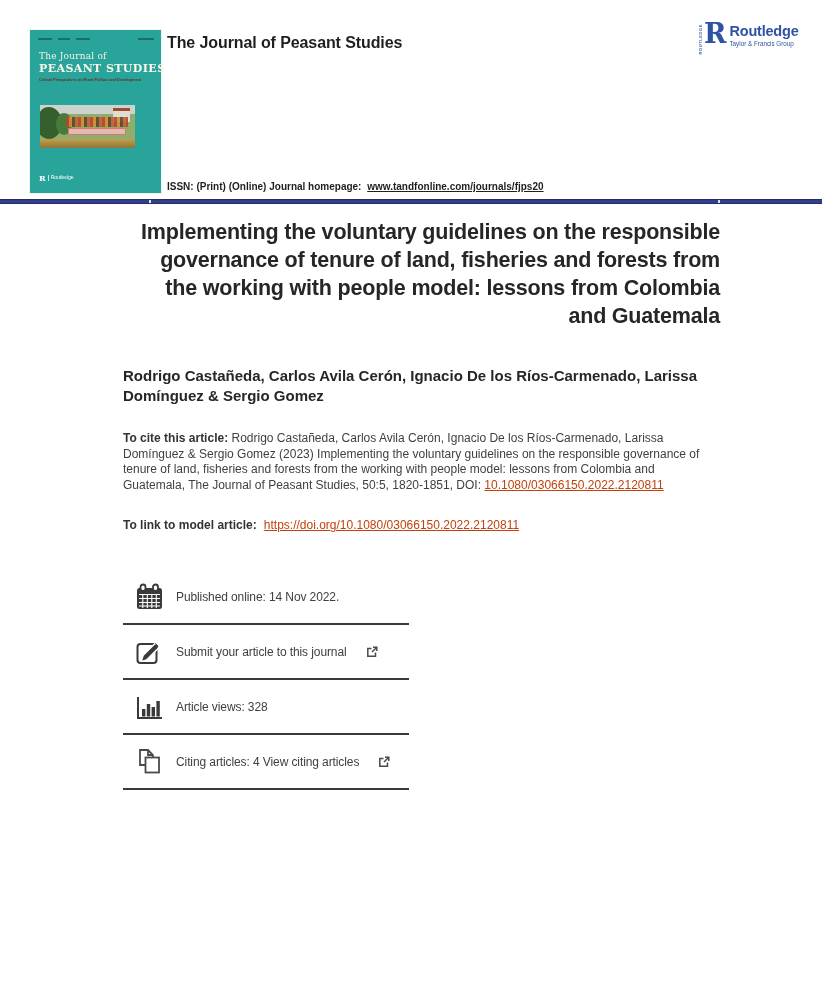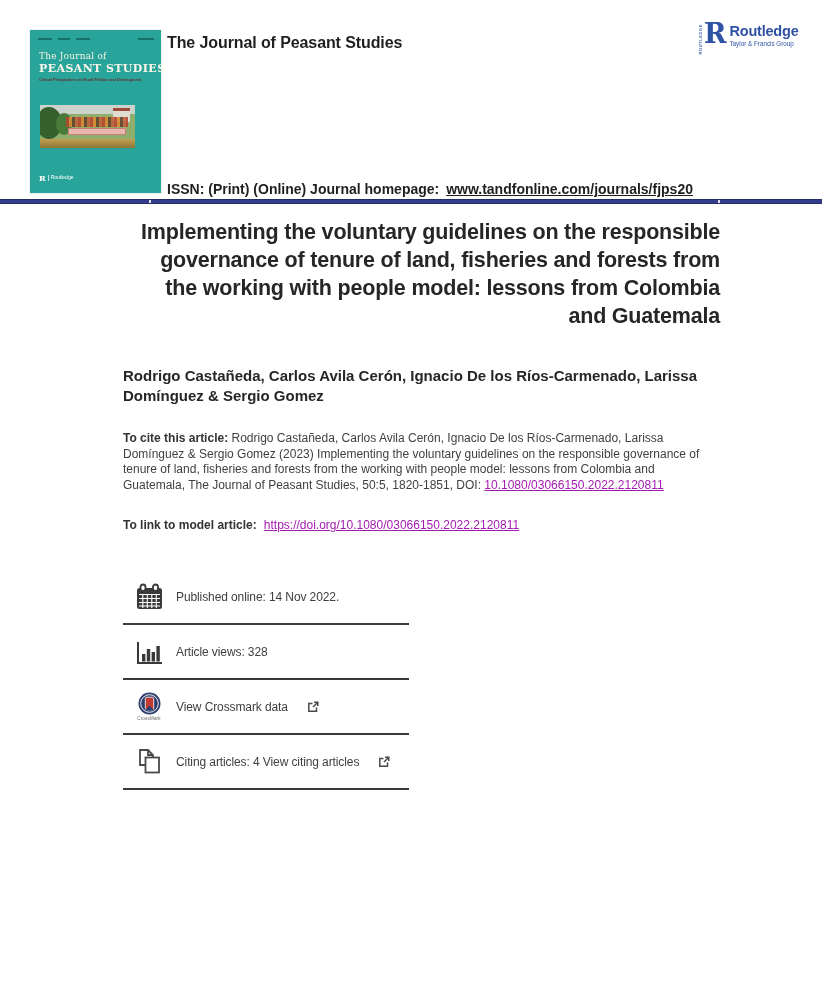--- a/index.html
+++ b/index.html
@@ -20,40 +20,40 @@
   .art-house{position:absolute;right:5px;top:3px;width:17px;height:11px;background:#e0ddd2;border-top:3px solid #9c4a38;}
   .art-crowd{position:absolute;left:26px;top:12px;width:62px;height:10px;background:repeating-linear-gradient(90deg,#b5452f 0 3px,#d78a33 3px 6px,#5f452c 6px 9px,#c2603a 9px 12px);opacity:.9;}
   .art-banner{position:absolute;left:28px;top:23px;width:58px;height:7px;background:#e8b7ae;box-shadow:inset 0 0 0 1px rgba(150,40,40,.4);}
   .art-ground{position:absolute;left:0;bottom:0;right:0;height:9px;background:linear-gradient(#c1a04e,#8d7439);}
   .cover-logo{position:absolute;left:9px;bottom:11px;display:flex;align-items:center;gap:2px;color:#ffffff;}
   .cover-logo .r{font-family:"DejaVu Serif",serif;font-size:8px;font-weight:bold;line-height:1;}
   .cover-logo .nm{font-size:5px;line-height:1.1;border-left:.5px solid rgba(255,255,255,.7);padding-left:2px;}
 
   
   .journal-title{position:absolute;left:167px;top:34px;font-size:16px;font-weight:bold;color:#1f1f1f;letter-spacing:-.1px;}
-  .issn-line{position:absolute;left:167px;top:181px;font-size:14px;font-weight:bold;color:#1f1f1f;white-space:nowrap;}
+  .issn-line{position:absolute;left:167px;top:181px;font-size:10px;font-weight:bold;color:#1f1f1f;white-space:nowrap;}
   .issn-line a{color:#1f1f1f;text-decoration:underline;margin-left:3px;}
 
   .tf-logo{position:absolute;left:699px;top:21px;display:flex;align-items:flex-start;color:#2f52a5;}
   .tf-vertical{writing-mode:vertical-rl;transform:rotate(180deg);font-size:4px;font-weight:bold;letter-spacing:.6px;line-height:1;margin-top:3px;}
   .tf-r{font-family:"DejaVu Serif",serif;font-weight:bold;font-size:27px;line-height:.95;margin:0 3px 0 1px;}
   .tf-names{display:flex;flex-direction:column;margin-top:3px;}
   .tf-name{font-size:14.5px;font-weight:bold;line-height:1.05;letter-spacing:-.2px;}
   .tf-tagline{font-size:6.3px;margin-top:1px;}
 
   .navy-bar{position:absolute;left:0;top:199px;width:822px;height:4.5px;background:#333d8b;border-top:1px solid #252c66;border-bottom:1px solid #252c66;box-sizing:border-box;}
   .bar-gap{position:absolute;top:0;width:2px;height:100%;background:#ffffff;opacity:.85;}
   .gap1{left:149px}.gap2{left:718px}
 
   
   .article-title{position:absolute;left:123px;top:219px;width:597px;font-size:21.5px;line-height:1.3;font-weight:bold;color:#262626;letter-spacing:-.2px;}
   .authors{position:absolute;left:123px;top:366px;width:585px;font-size:15px;line-height:1.32;font-weight:bold;color:#262626;}
   .cite{position:absolute;left:123px;top:431px;width:582px;font-size:12px;line-height:1.3;color:#3f3f3f;}
   .cite .lbl{font-weight:bold;color:#333;}
-  .cite a,.linkline a{color:#a21caf;text-decoration:underline;}
+  .cite a,.linkline a{color:#c2410c;text-decoration:underline;}
   .linkline{position:absolute;left:123px;top:518px;font-size:12px;color:#3f3f3f;}
   .linkline .lbl{font-weight:bold;color:#333;margin-right:7px;}
 
   
   .actions{position:absolute;left:123px;top:570px;width:286px;}
   .action-row{display:flex;align-items:center;height:55px;border-bottom:2px solid #3a3a3a;padding-left:12px;box-sizing:border-box;gap:13px;}
   .action-icon{width:28px;display:flex;flex-direction:column;align-items:center;flex:0 0 28px;}
   .action-text{font-size:12px;color:#404040;letter-spacing:-.1px;}
   .ext{margin-left:6px;position:relative;top:1px;}
   .cm-caption{font-size:4.5px;color:#666;margin-top:1px;letter-spacing:.2px;}
@@ -127,55 +127,54 @@
         <rect x="1" y="5" width="25" height="21" rx="2.5" fill="#3a3a3a"></rect>
         <rect x="4.5" y="1.5" width="5" height="6.5" rx="2.5" fill="#ffffff" stroke="#3a3a3a" stroke-width="1.8"></rect>
         <rect x="17" y="1.5" width="5" height="6.5" rx="2.5" fill="#ffffff" stroke="#3a3a3a" stroke-width="1.8"></rect>
         <path d="M3 11.5 H24 M3 15.5 H24 M3 19.5 H24 M3 23 H24" stroke="#ffffff" stroke-width="1.1"></path>
         <path d="M6.8 11 V25 M11.3 11 V25 M15.8 11 V25 M20.3 11 V25" stroke="#ffffff" stroke-width="1.1"></path>
       </svg>
     </span>
     <span class="action-text">Published online: 14 Nov 2022.</span>
   </div>
 
+  <div class="action-row">
+    <span class="action-icon">
+      <svg width="26" height="26" viewBox="0 0 26 26">
+        <rect x="1.5" y="5" width="19" height="19" rx="3" fill="none" stroke="#3a3a3a" stroke-width="2"></rect>
+        <path d="M8 19.5 L21 6.5" stroke="#ffffff" stroke-width="7"></path>
+        <path d="M9.5 18 L20 7.5" stroke="#3a3a3a" stroke-width="4.2" stroke-linecap="round"></path>
+        <path d="M6.2 21.6 L9.8 20.4 L7.4 18 Z" fill="#3a3a3a"></path>
+      </svg>
+    </span>
+    <span class="action-text">Submit your article to this journal</span>
+    <span class="ext">
+      <svg width="12" height="12" viewBox="0 0 12 12" fill="none" stroke="#4a4a4a" stroke-width="1.5">
+        <path d="M5.5 2.5 H1.8 V10.2 H9.5 V6.5"></path>
+        <path d="M7 1.2 H10.8 V5"></path>
+        <path d="M10.8 1.2 L6 6"></path>
+      </svg>
+    </span>
+  </div>
 
   <div class="action-row">
     <span class="action-icon">
       <svg width="27" height="26" viewBox="0 0 27 26">
         <path d="M2 3 V24" stroke="#3a3a3a" stroke-width="2"></path>
         <path d="M1 24 H26" stroke="#3a3a3a" stroke-width="2"></path>
         <rect x="6" y="15" width="3.4" height="7.5" fill="#3a3a3a"></rect>
         <rect x="10.8" y="10" width="3.4" height="12.5" fill="#3a3a3a"></rect>
         <rect x="15.6" y="13" width="3.4" height="9.5" fill="#3a3a3a"></rect>
         <rect x="20.4" y="7" width="3.4" height="15.5" fill="#3a3a3a"></rect>
       </svg>
     </span>
     <span class="action-text">Article views: 328</span>
   </div>
 
 
-  <div class="action-row">
-    <span class="action-icon">
-      <svg width="23" height="23" viewBox="0 0 23 23">
-        <circle cx="11.5" cy="11.5" r="11" fill="#2e3f6e"></circle>
-        <circle cx="11.5" cy="11.5" r="8.8" fill="none" stroke="#ffffff" stroke-width="0.9"></circle>
-        <rect x="7.3" y="5.2" width="8.4" height="12.6" rx="1.6" fill="#c13b33" stroke="#ffffff" stroke-width="0.8"></rect>
-        <path d="M7.3 18.2 L11.5 13.6 L15.7 18.2 Z" fill="#2e3f6e"></path>
-      </svg>
-      <span class="cm-caption">CrossMark</span>
-    </span>
-    <span class="action-text">View Crossmark data</span>
-    <span class="ext">
-      <svg width="12" height="12" viewBox="0 0 12 12" fill="none" stroke="#4a4a4a" stroke-width="1.5">
-        <path d="M5.5 2.5 H1.8 V10.2 H9.5 V6.5"></path>
-        <path d="M7 1.2 H10.8 V5"></path>
-        <path d="M10.8 1.2 L6 6"></path>
-      </svg>
-    </span>
-  </div>
 
   <div class="action-row">
     <span class="action-icon">
       <svg width="27" height="27" viewBox="0 0 27 27">
         <path d="M4 2 H12 L17 7 V17 H4 Z" fill="#ffffff" stroke="#4a4a4a" stroke-width="1.8"></path>
         <path d="M12 2 V7 H17" fill="none" stroke="#4a4a4a" stroke-width="1.8"></path>
         <rect x="9.5" y="9.5" width="13.5" height="15" fill="#ffffff" stroke="#4a4a4a" stroke-width="1.8"></rect>
       </svg>
     </span>
     <span class="action-text">Citing articles: 4 View citing articles</span>

